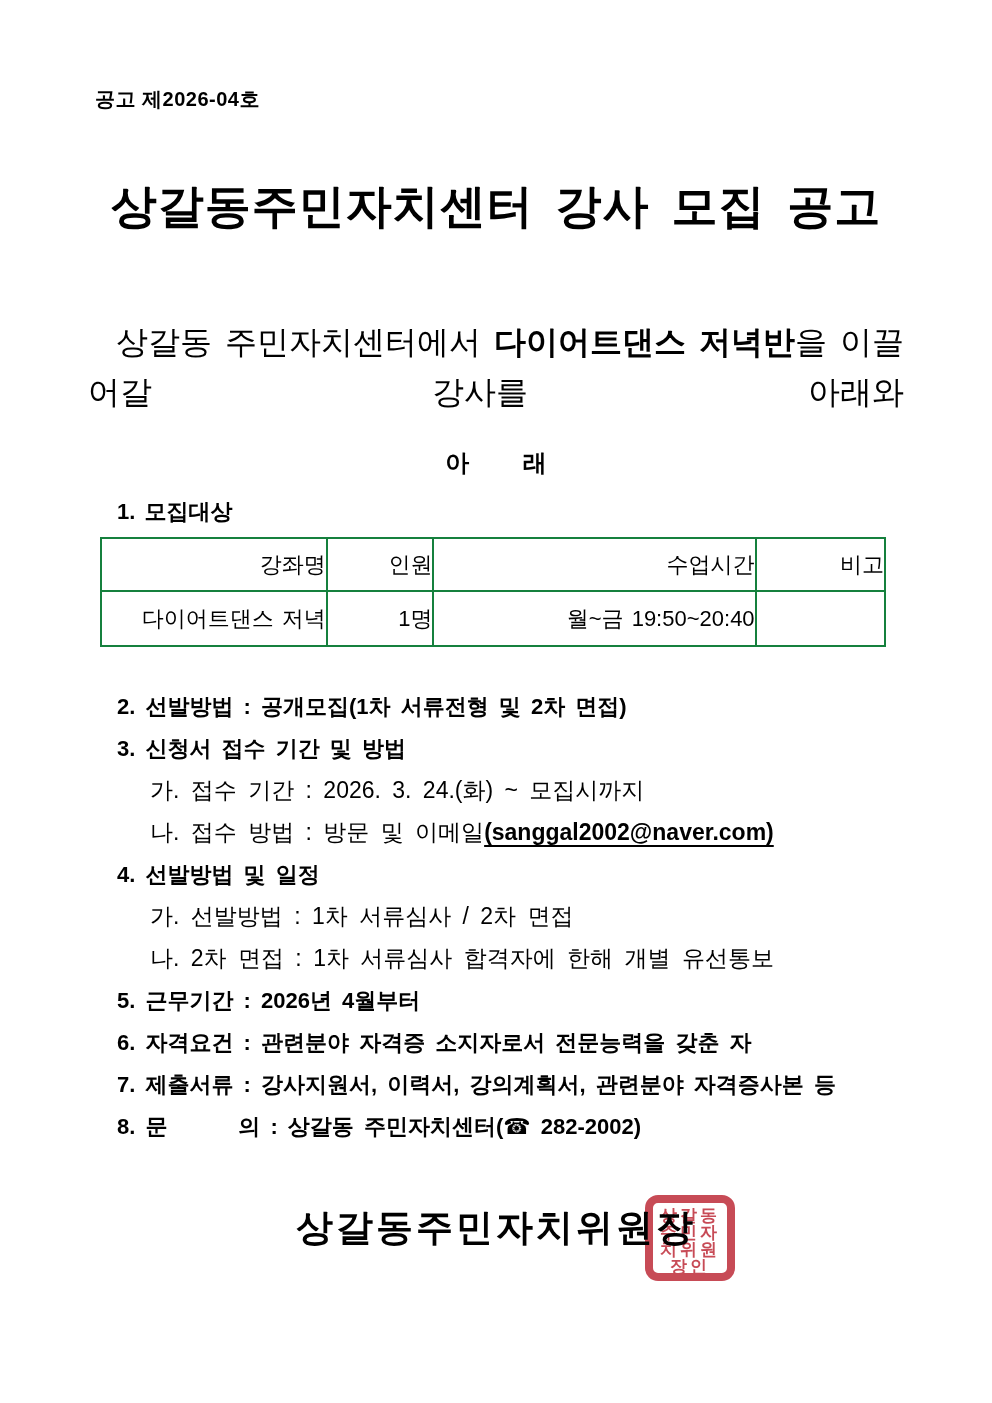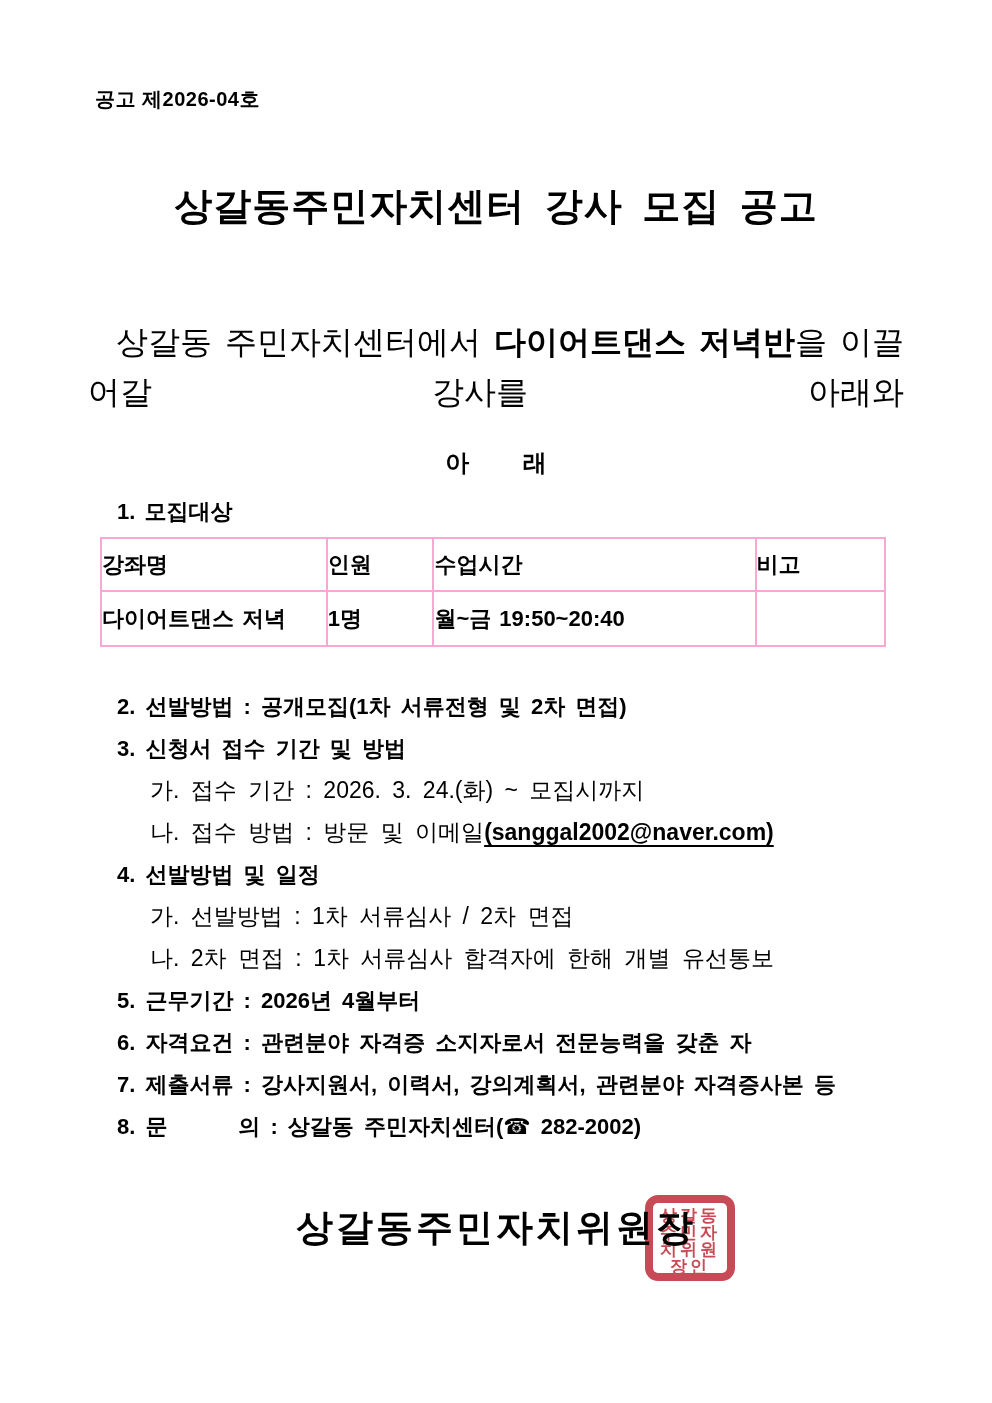--- a/index.html
+++ b/index.html
@@ -20,21 +20,21 @@
   .doc-number {
     margin-top: 86px;
     margin-left: 7px;
     font-size: 20px;
     font-weight: bold;
     letter-spacing: 0.5px;
   }
   .doc-title {
     margin-top: 70px;
     text-align: center;
-    font-size: 38px;
+    font-size: 46px;
     font-weight: 800;
     letter-spacing: 1px;
     word-spacing: 8px;
     line-height: 46px;
     white-space: pre;
   }
   .intro {
     margin-top: 88px;
     font-size: 32px;
     line-height: 50px;
@@ -65,25 +65,25 @@
     white-space: pre-wrap;
   }
   table.recruit-table {
     margin-top: 10px;
     margin-left: 12px;
     width: 786px;
     border-collapse: collapse;
     table-layout: fixed;
   }
   table.recruit-table td, table.recruit-table th {
-    border: 2px solid #f9a8d4;
-    text-align: left;
+    border: 2px solid #15803d;
+    text-align: right;
     vertical-align: middle;
     font-size: 22px;
-    font-weight: 700;
+    font-weight: 400;
     word-spacing: 2px;
   }
   table.recruit-table tr.hdr  { height: 53px; }
   table.recruit-table tr.row  { height: 55px; }
   .items {
     margin-top: 46px;
     margin-left: 29px;
     list-style: none;
   }
   .item {

